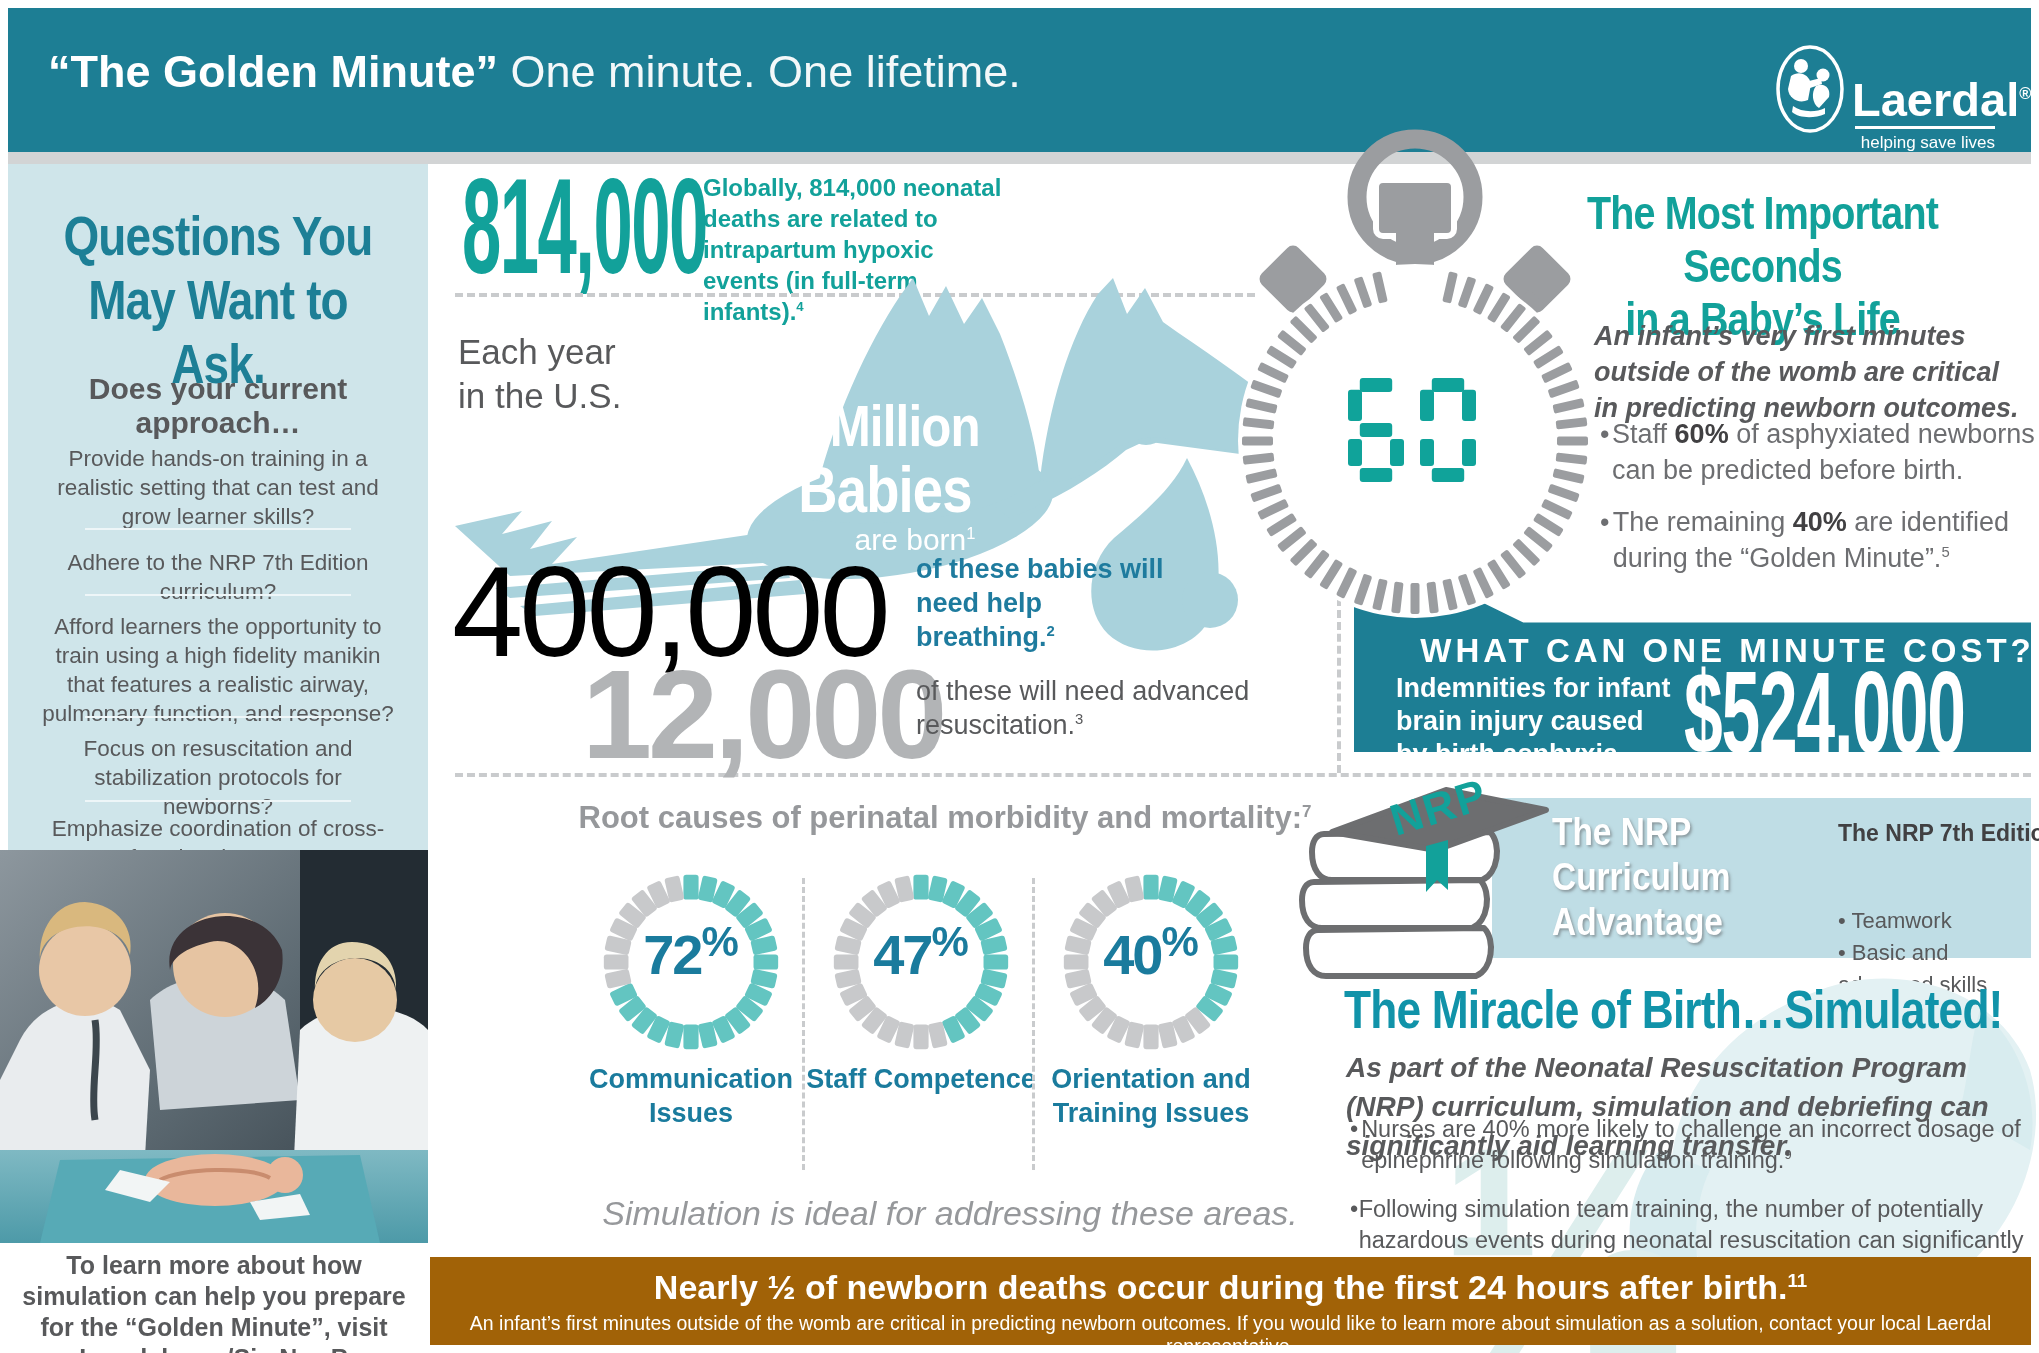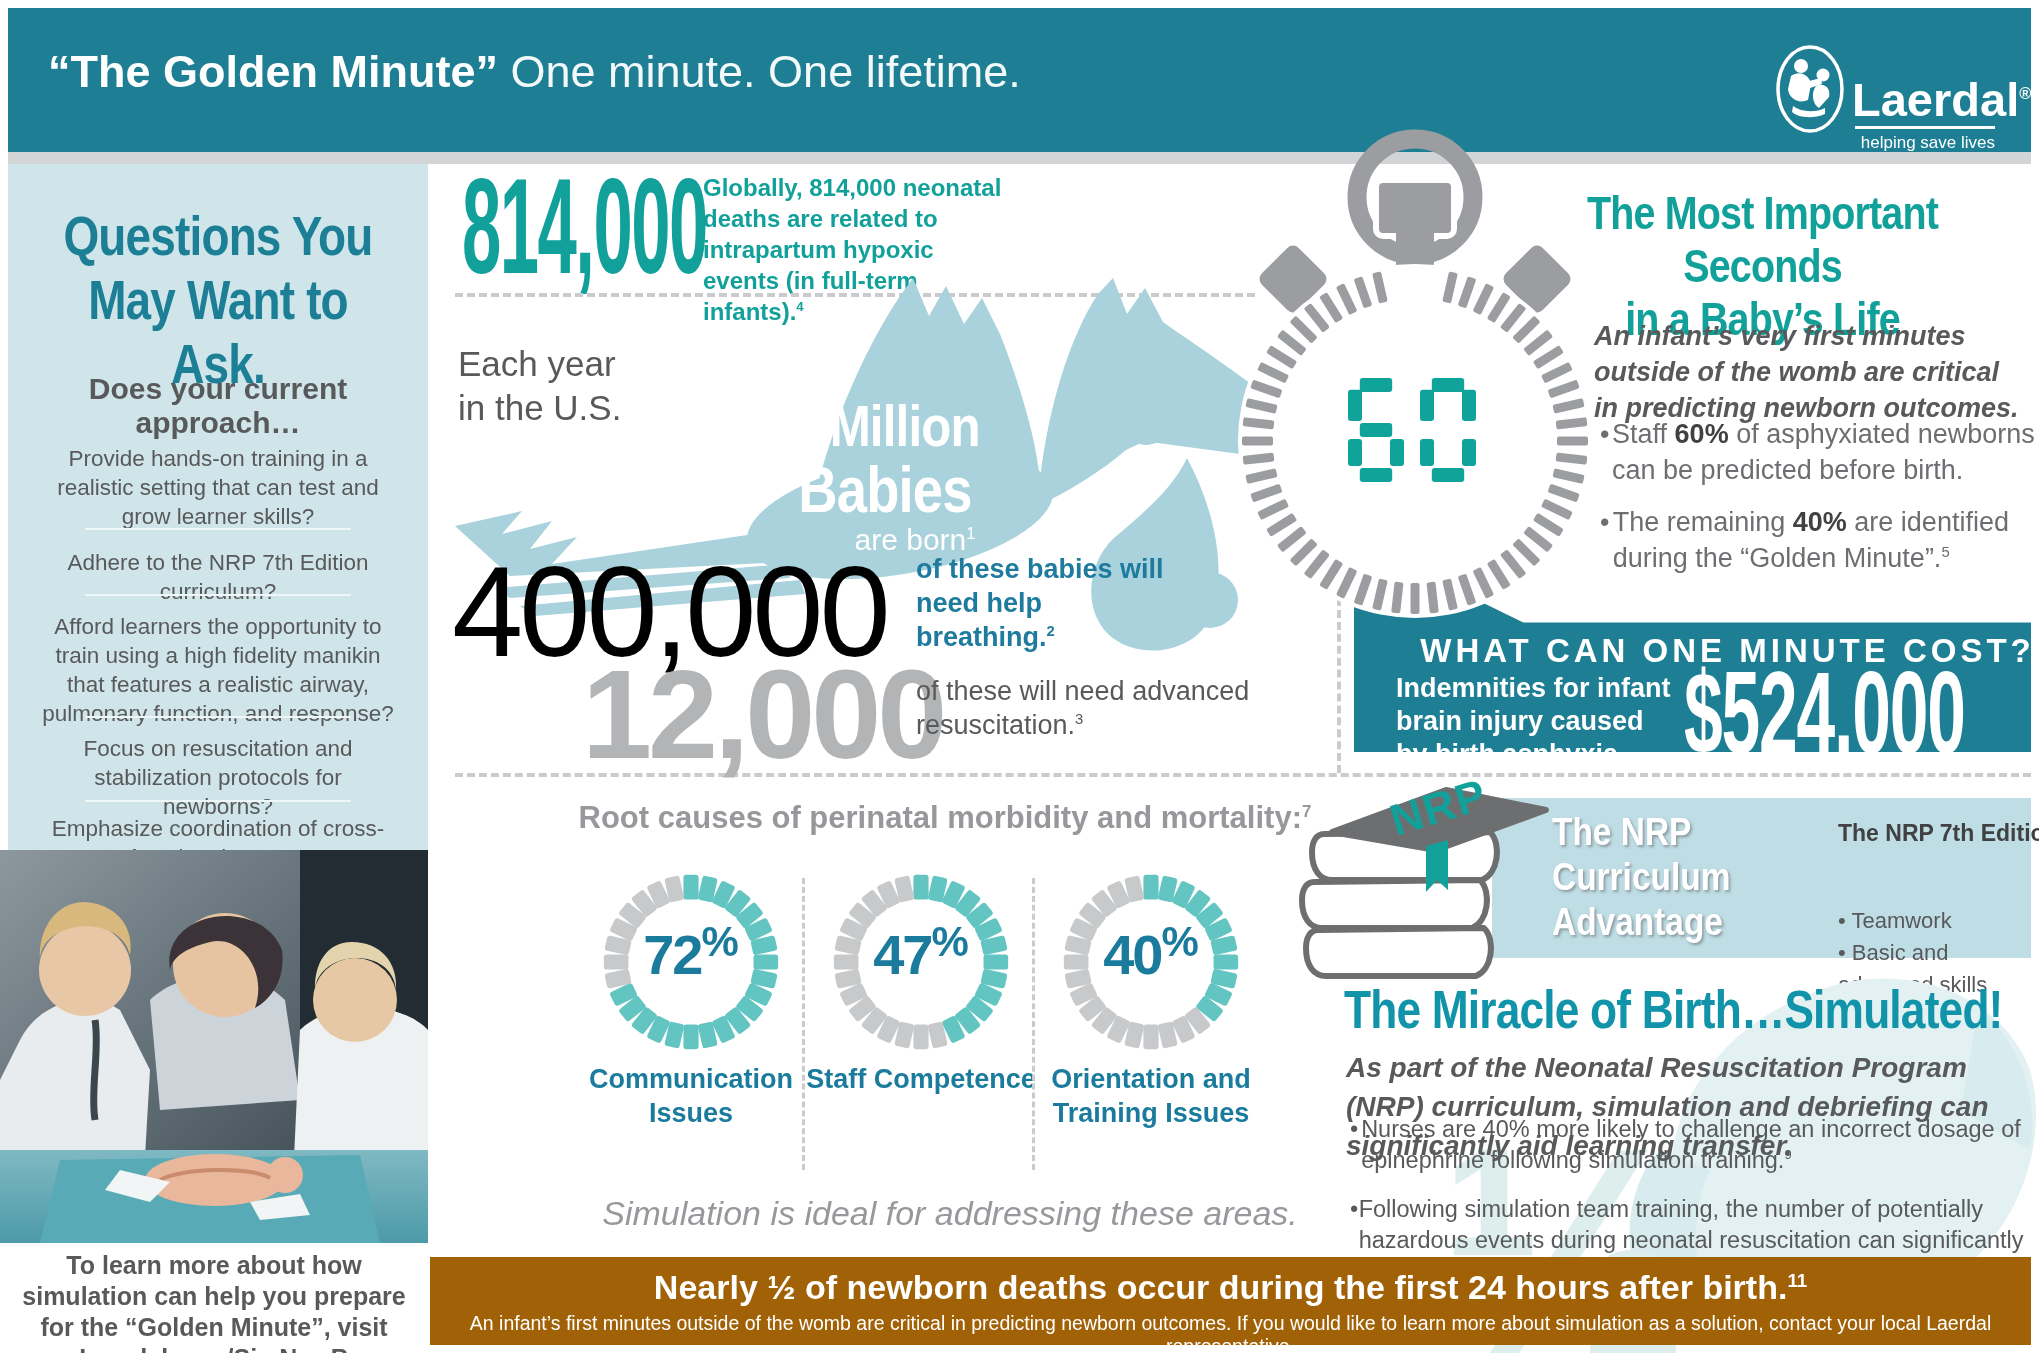--- a/index.html
+++ b/index.html
@@ -24,21 +24,21 @@
   .sb-sub{left:20px;top:372px;width:396px;text-align:center;color:#58595b;font-weight:bold;font-size:30px;}
   .sb-q{left:40px;width:356px;text-align:center;color:#58595b;font-size:22.5px;line-height:29px;}
   .sb-div{left:85px;width:266px;height:2px;background:#eef6f8;}
   .sb-foot{left:20px;top:1250px;width:388px;text-align:center;color:#58595b;font-weight:bold;
            font-size:25px;line-height:31px;}
   .big1{left:462px;top:148px;font-size:136px;font-weight:bold;color:#12a19a;
         transform:scaleX(.52);transform-origin:left top;letter-spacing:-3px;white-space:nowrap;}
   .big1desc{left:703px;top:172px;width:305px;font-size:24px;font-weight:bold;color:#12a19a;line-height:31px;}
   .dash-h{border-top:4px dashed #c9cbcd;}
   .dash-v{border-left:4px dashed #c9cbcd;}
-  .eachyear{left:458px;top:330px;font-size:35px;color:#58595b;line-height:44px;margin-top:12px;}
+  .eachyear{left:458px;top:330px;font-size:35px;color:#58595b;line-height:44px;}
   .storktxt{left:745px;top:392px;width:280px;text-align:center;color:#fff;}
   .storktxt .l1{font-size:58px;font-weight:bold;transform:scaleX(.85);letter-spacing:-1px;}
   .storktxt .l2{font-size:64px;font-weight:bold;transform:scaleX(.85);margin-top:-6px;letter-spacing:-1px;}
   .storktxt .l3{font-size:30px;margin-top:-4px;padding-left:60px;}
   .big2{left:452px;top:538px;font-size:128px;font-weight:normal;color:#000000;letter-spacing:-4px;white-space:nowrap;}
   .big2desc{left:916px;top:552px;width:250px;font-size:27px;font-weight:bold;color:#1e7b9e;line-height:34px;}
   .big3{left:582px;top:642px;font-size:126px;font-weight:bold;color:#b2b4b6;letter-spacing:-4px;white-space:nowrap;}
   .big3desc{left:916px;top:674px;width:340px;font-size:27px;color:#58595b;line-height:34px;}
   .rootH{left:480px;top:800px;width:930px;text-align:center;color:#96989b;font-weight:bold;font-size:31px;}
   .donut-pct{width:180px;text-align:center;color:#1a7b9d;font-weight:bold;}

